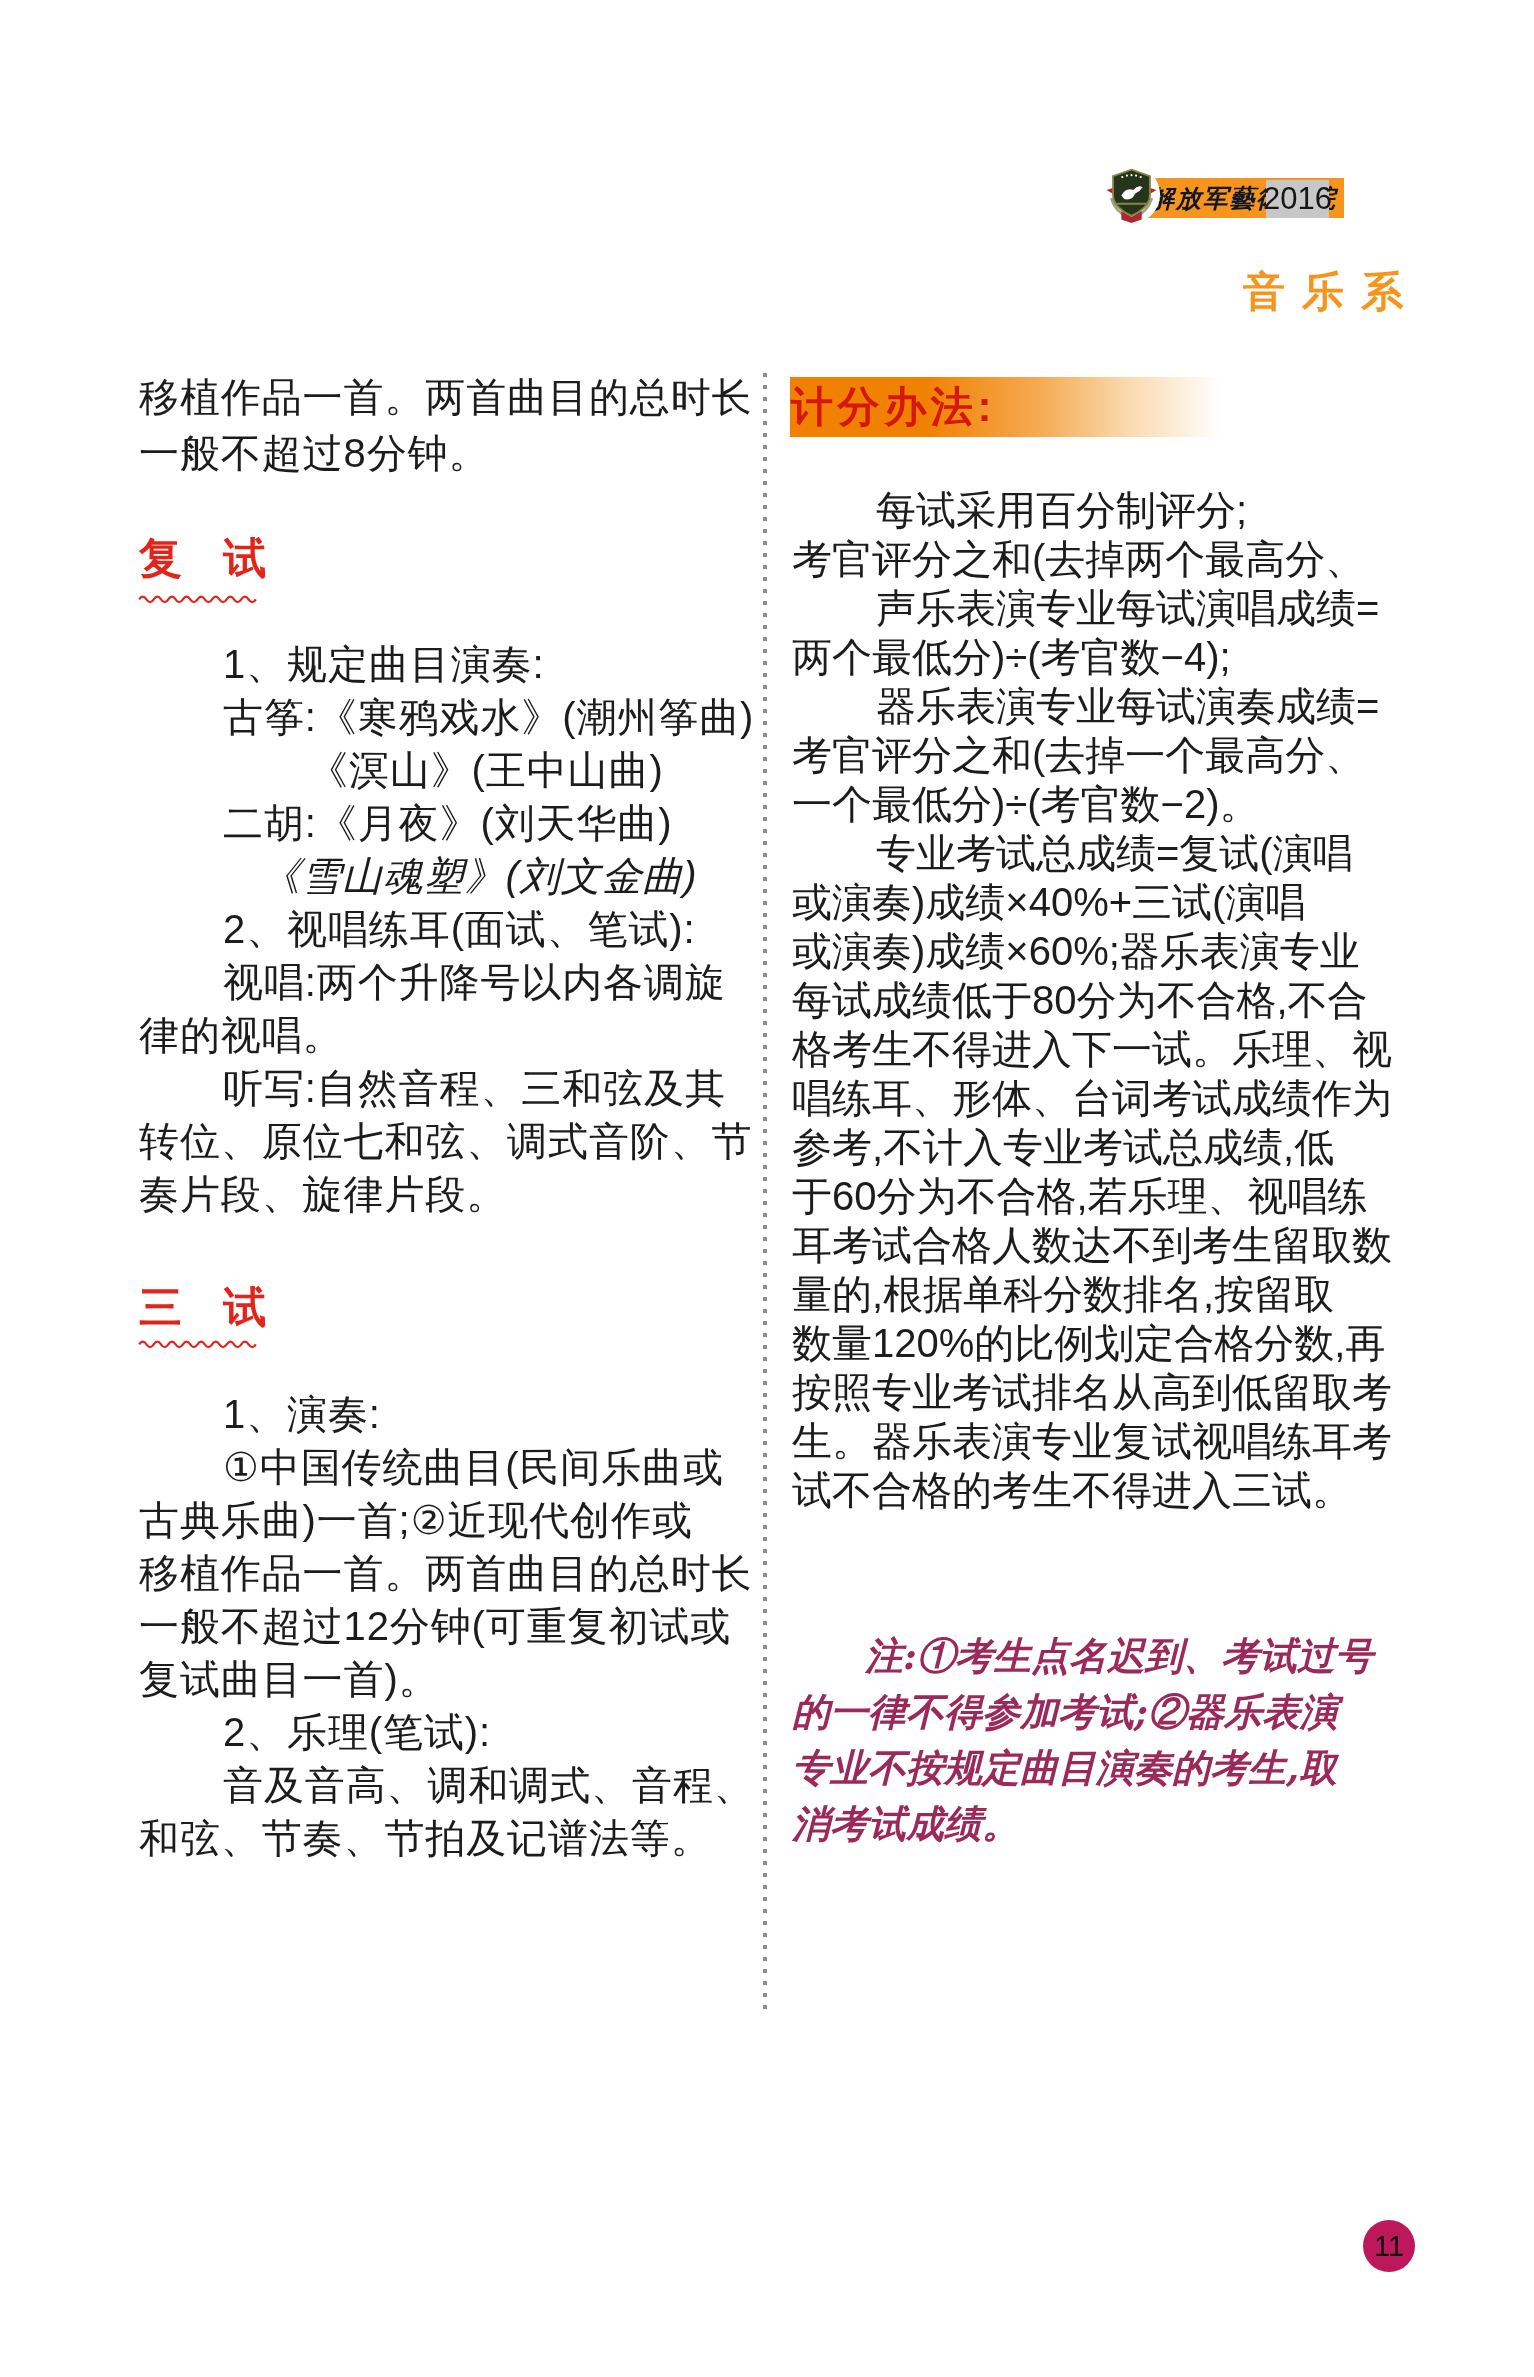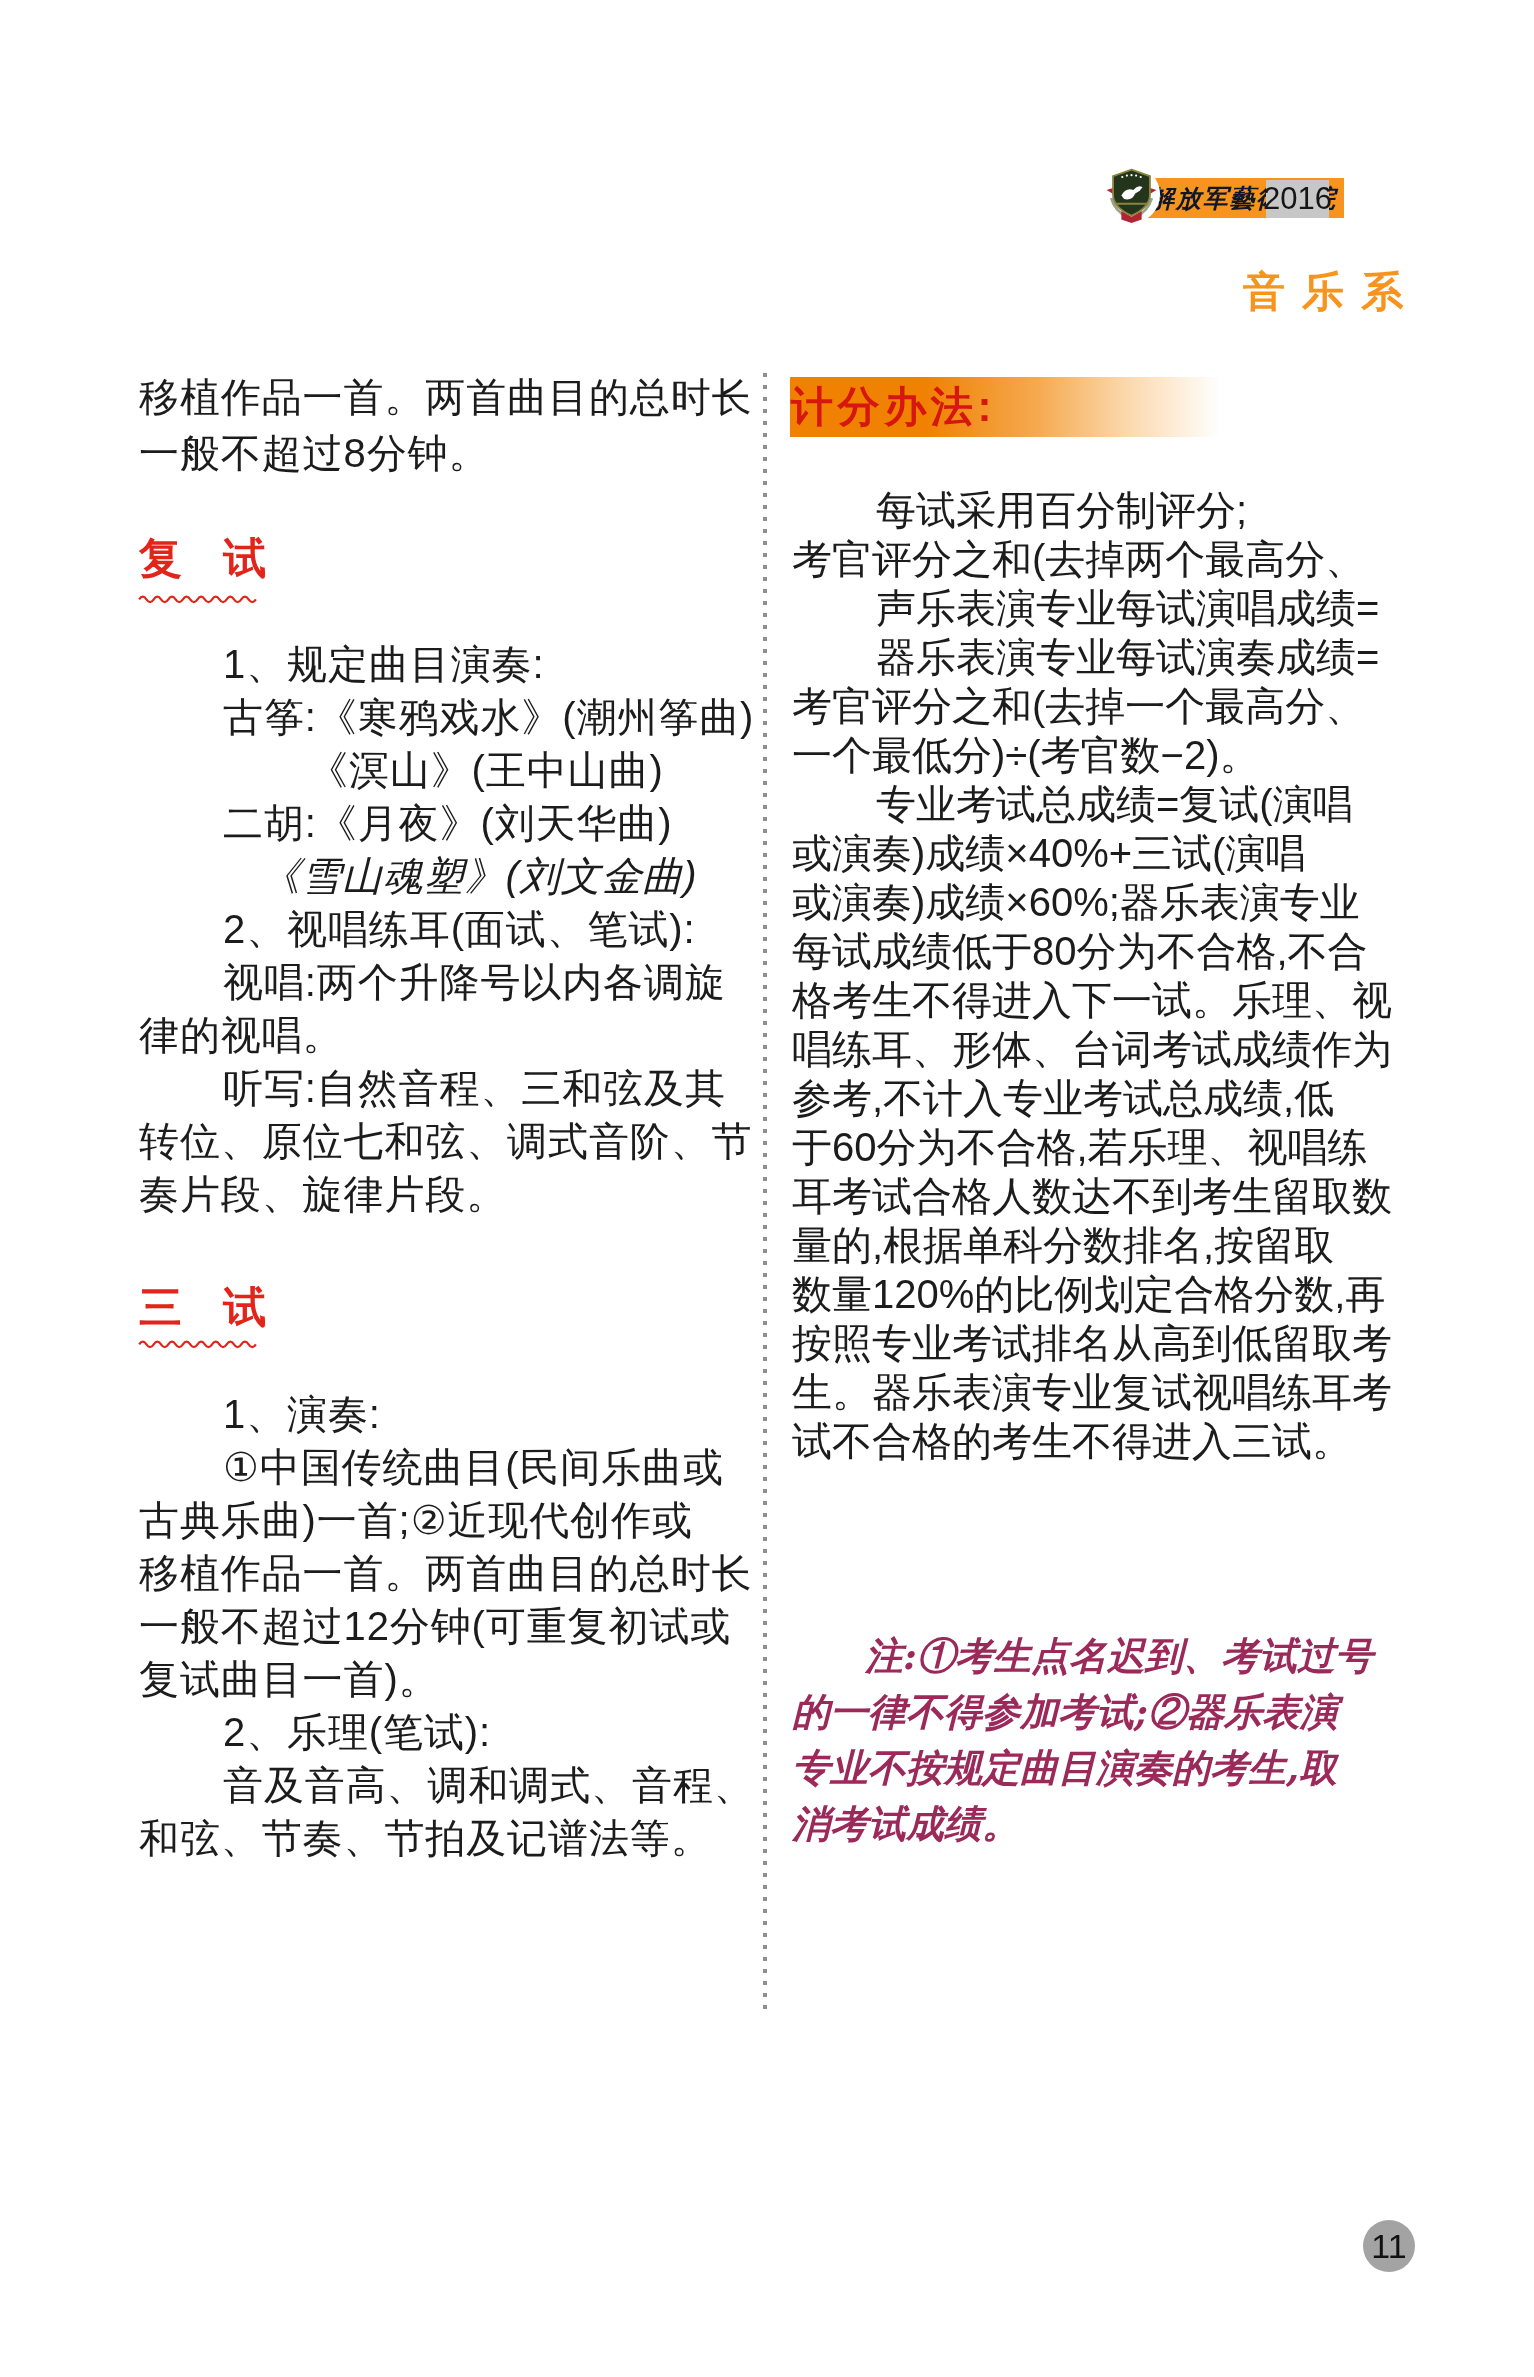--- a/index.html
+++ b/index.html
@@ -38,22 +38,22 @@
   .scoreband{position:absolute;left:790px;top:377px;width:615px;height:60px;
              background:linear-gradient(90deg,#f18101 0%,#f18101 22%,#f5a94f 40%,#fbd9ae 55%,#ffffff 70%,#ffffff 100%);
              display:flex;align-items:center;}
   .scoreband span{color:#d6170f;font-size:42px;font-weight:bold;padding-left:1px;letter-spacing:4.6px;white-space:nowrap;}
 
   .note{position:absolute;left:792px;top:1628px;width:631px;font-size:38px;line-height:56px;
         color:#9b295a;font-family:"DejaVu Serif","Liberation Serif",serif;font-style:italic;font-weight:bold;}
   .note .ind2{padding-left:73px;}
 
   .pagenum{position:absolute;left:1363px;top:2220px;width:52px;height:52px;border-radius:50%;
-           background:#a3a3a3;display:flex;align-items:center;justify-content:center;
-           font-size:34px;color:#111111;}
+           background:#be185d;display:flex;align-items:center;justify-content:center;
+           font-size:29px;color:#111111;}
 </style>
 </head>
 <body>
 
 <div class="page">
 
   <div class="nameband">
     <span>解放军藝術學院</span>
   </div>
   <div class="yearbox">2016</div>
@@ -119,20 +119,21 @@
   </div>
 
   <div class="scoreband">
     <span>计分办法:</span>
   </div>
 
   <div class="rcol" style="top:486px">
     <div class="ln ind2">每试采用百分制评分;</div>
     <div class="ln">考官评分之和(去掉两个最高分、</div>
     <div class="ln ind2">声乐表演专业每试演唱成绩=</div>
+    <div class="ln">两个最低分)÷(考官数−4);</div>
     <div class="ln ind2">器乐表演专业每试演奏成绩=</div>
     <div class="ln">考官评分之和(去掉一个最高分、</div>
     <div class="ln">一个最低分)÷(考官数−2)。</div>
     <div class="ln ind2">专业考试总成绩=复试(演唱</div>
     <div class="ln">或演奏)成绩×40%+三试(演唱</div>
     <div class="ln">或演奏)成绩×60%;器乐表演专业</div>
     <div class="ln">每试成绩低于80分为不合格,不合</div>
     <div class="ln">格考生不得进入下一试。乐理、视</div>
     <div class="ln">唱练耳、形体、台词考试成绩作为</div>
     <div class="ln">参考,不计入专业考试总成绩,低</div>

